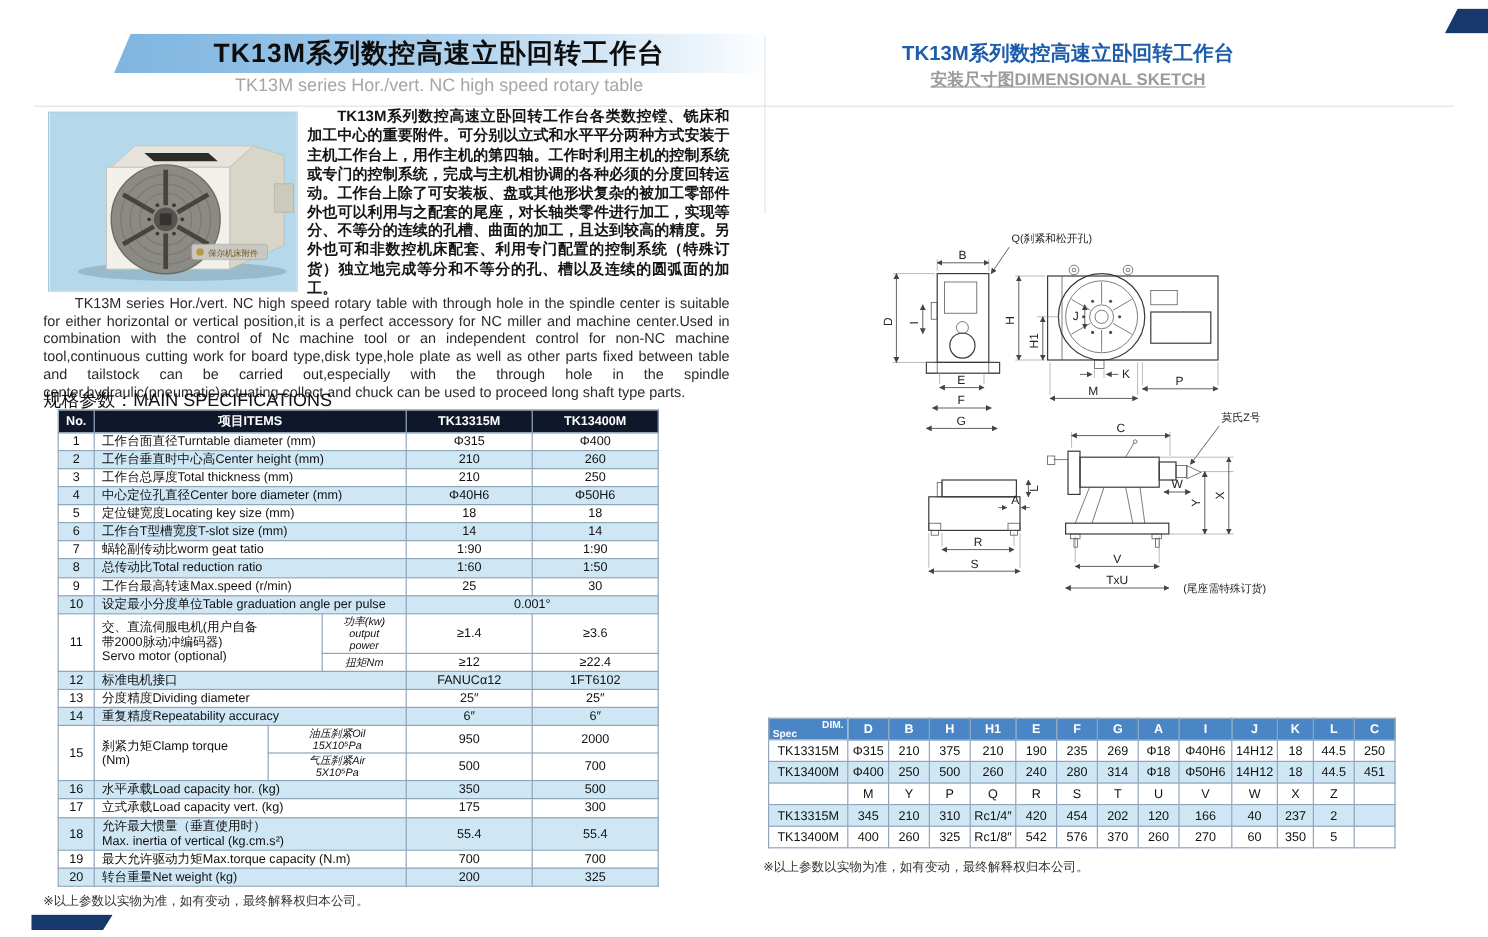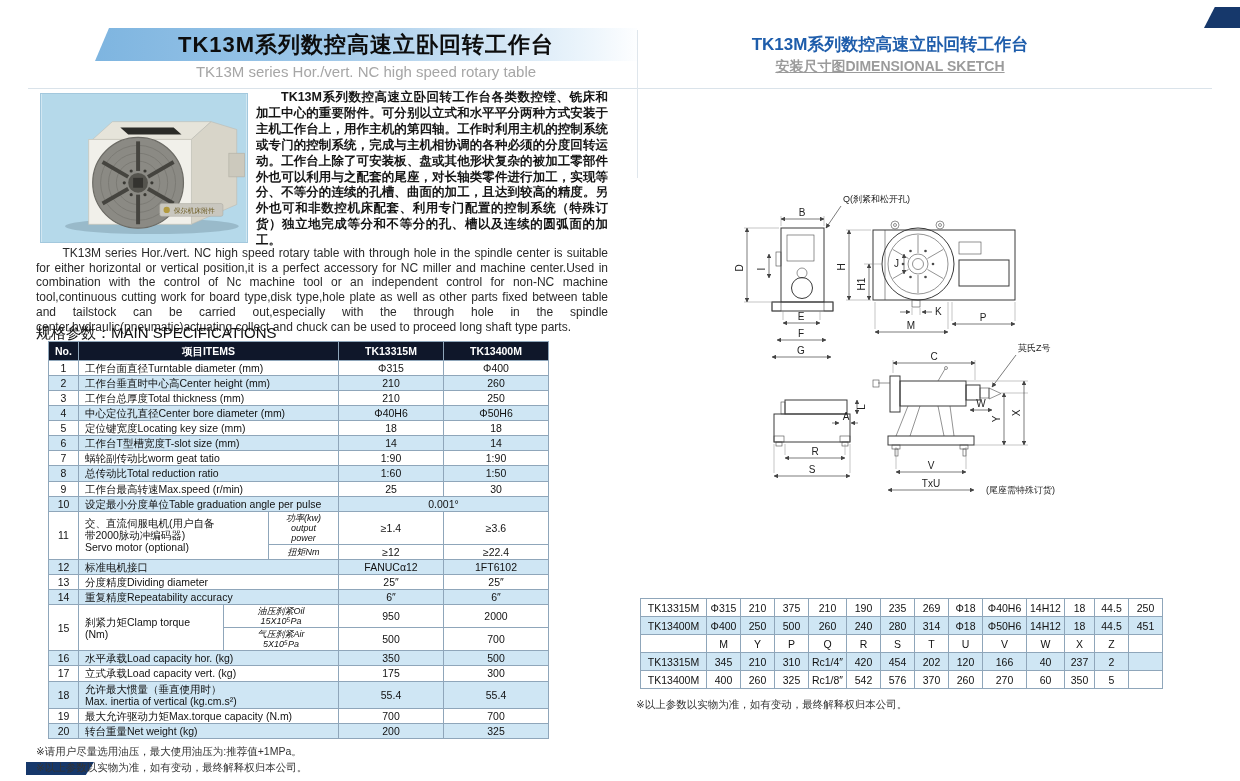--- a/index.html
+++ b/index.html
@@ -286,21 +286,20 @@
         </tr>
         <tr class="alt">
           <td class="c">20</td>
           <td colspan="3" class="l">转台重量Net weight (kg)</td>
           <td class="c">200</td>
           <td class="c">325</td>
         </tr>
       </tbody>
   </table>
   <div class="footnotes">
-    <div>※请用户尽量选用油压，最大使用油压为:推荐值+1MPa。</div>
     <div>※以上参数以实物为准，如有变动，最终解释权归本公司。</div>
   </div>
 </div>
 
 <svg class="abs drawing" width="600" height="505" viewBox="0 0 600 505">
   <defs>
     <marker id="ar" viewBox="0 0 10 10" refX="9" refY="5" markerWidth="7" markerHeight="7" orient="auto">
       <path d="M0,0L10,5L0,10z" fill="#444"></path>
       </marker>
     <marker id="al" viewBox="0 0 10 10" refX="1" refY="5" markerWidth="7" markerHeight="7" orient="auto">
@@ -474,20 +473,39 @@
         <col style="width:34px">
         <col style="width:34px">
       <col style="width:34px">
         <col style="width:44px">
         <col style="width:38px">
         <col style="width:30px">
       <col style="width:34px">
         <col style="width:34px">
     </colgroup>
     <tbody>
+        <tr class="head">
+          <td class="corner">
+            <span class="ct">DIM.</span>
+            <span class="cb">Spec</span>
+          </td>
+          <td>D</td>
+          <td>B</td>
+          <td>H</td>
+          <td>H1</td>
+          <td>E</td>
+          <td>F</td>
+          <td>G</td>
+          <td>A</td>
+          <td>I</td>
+          <td>J</td>
+          <td>K</td>
+          <td>L</td>
+          <td>C</td>
+        </tr>
         <tr>
           <td>TK13315M</td>
           <td>Φ315</td>
           <td>210</td>
           <td>375</td>
           <td>210</td>
           <td>190</td>
           <td>235</td>
           <td>269</td>
           <td>Φ18</td>

